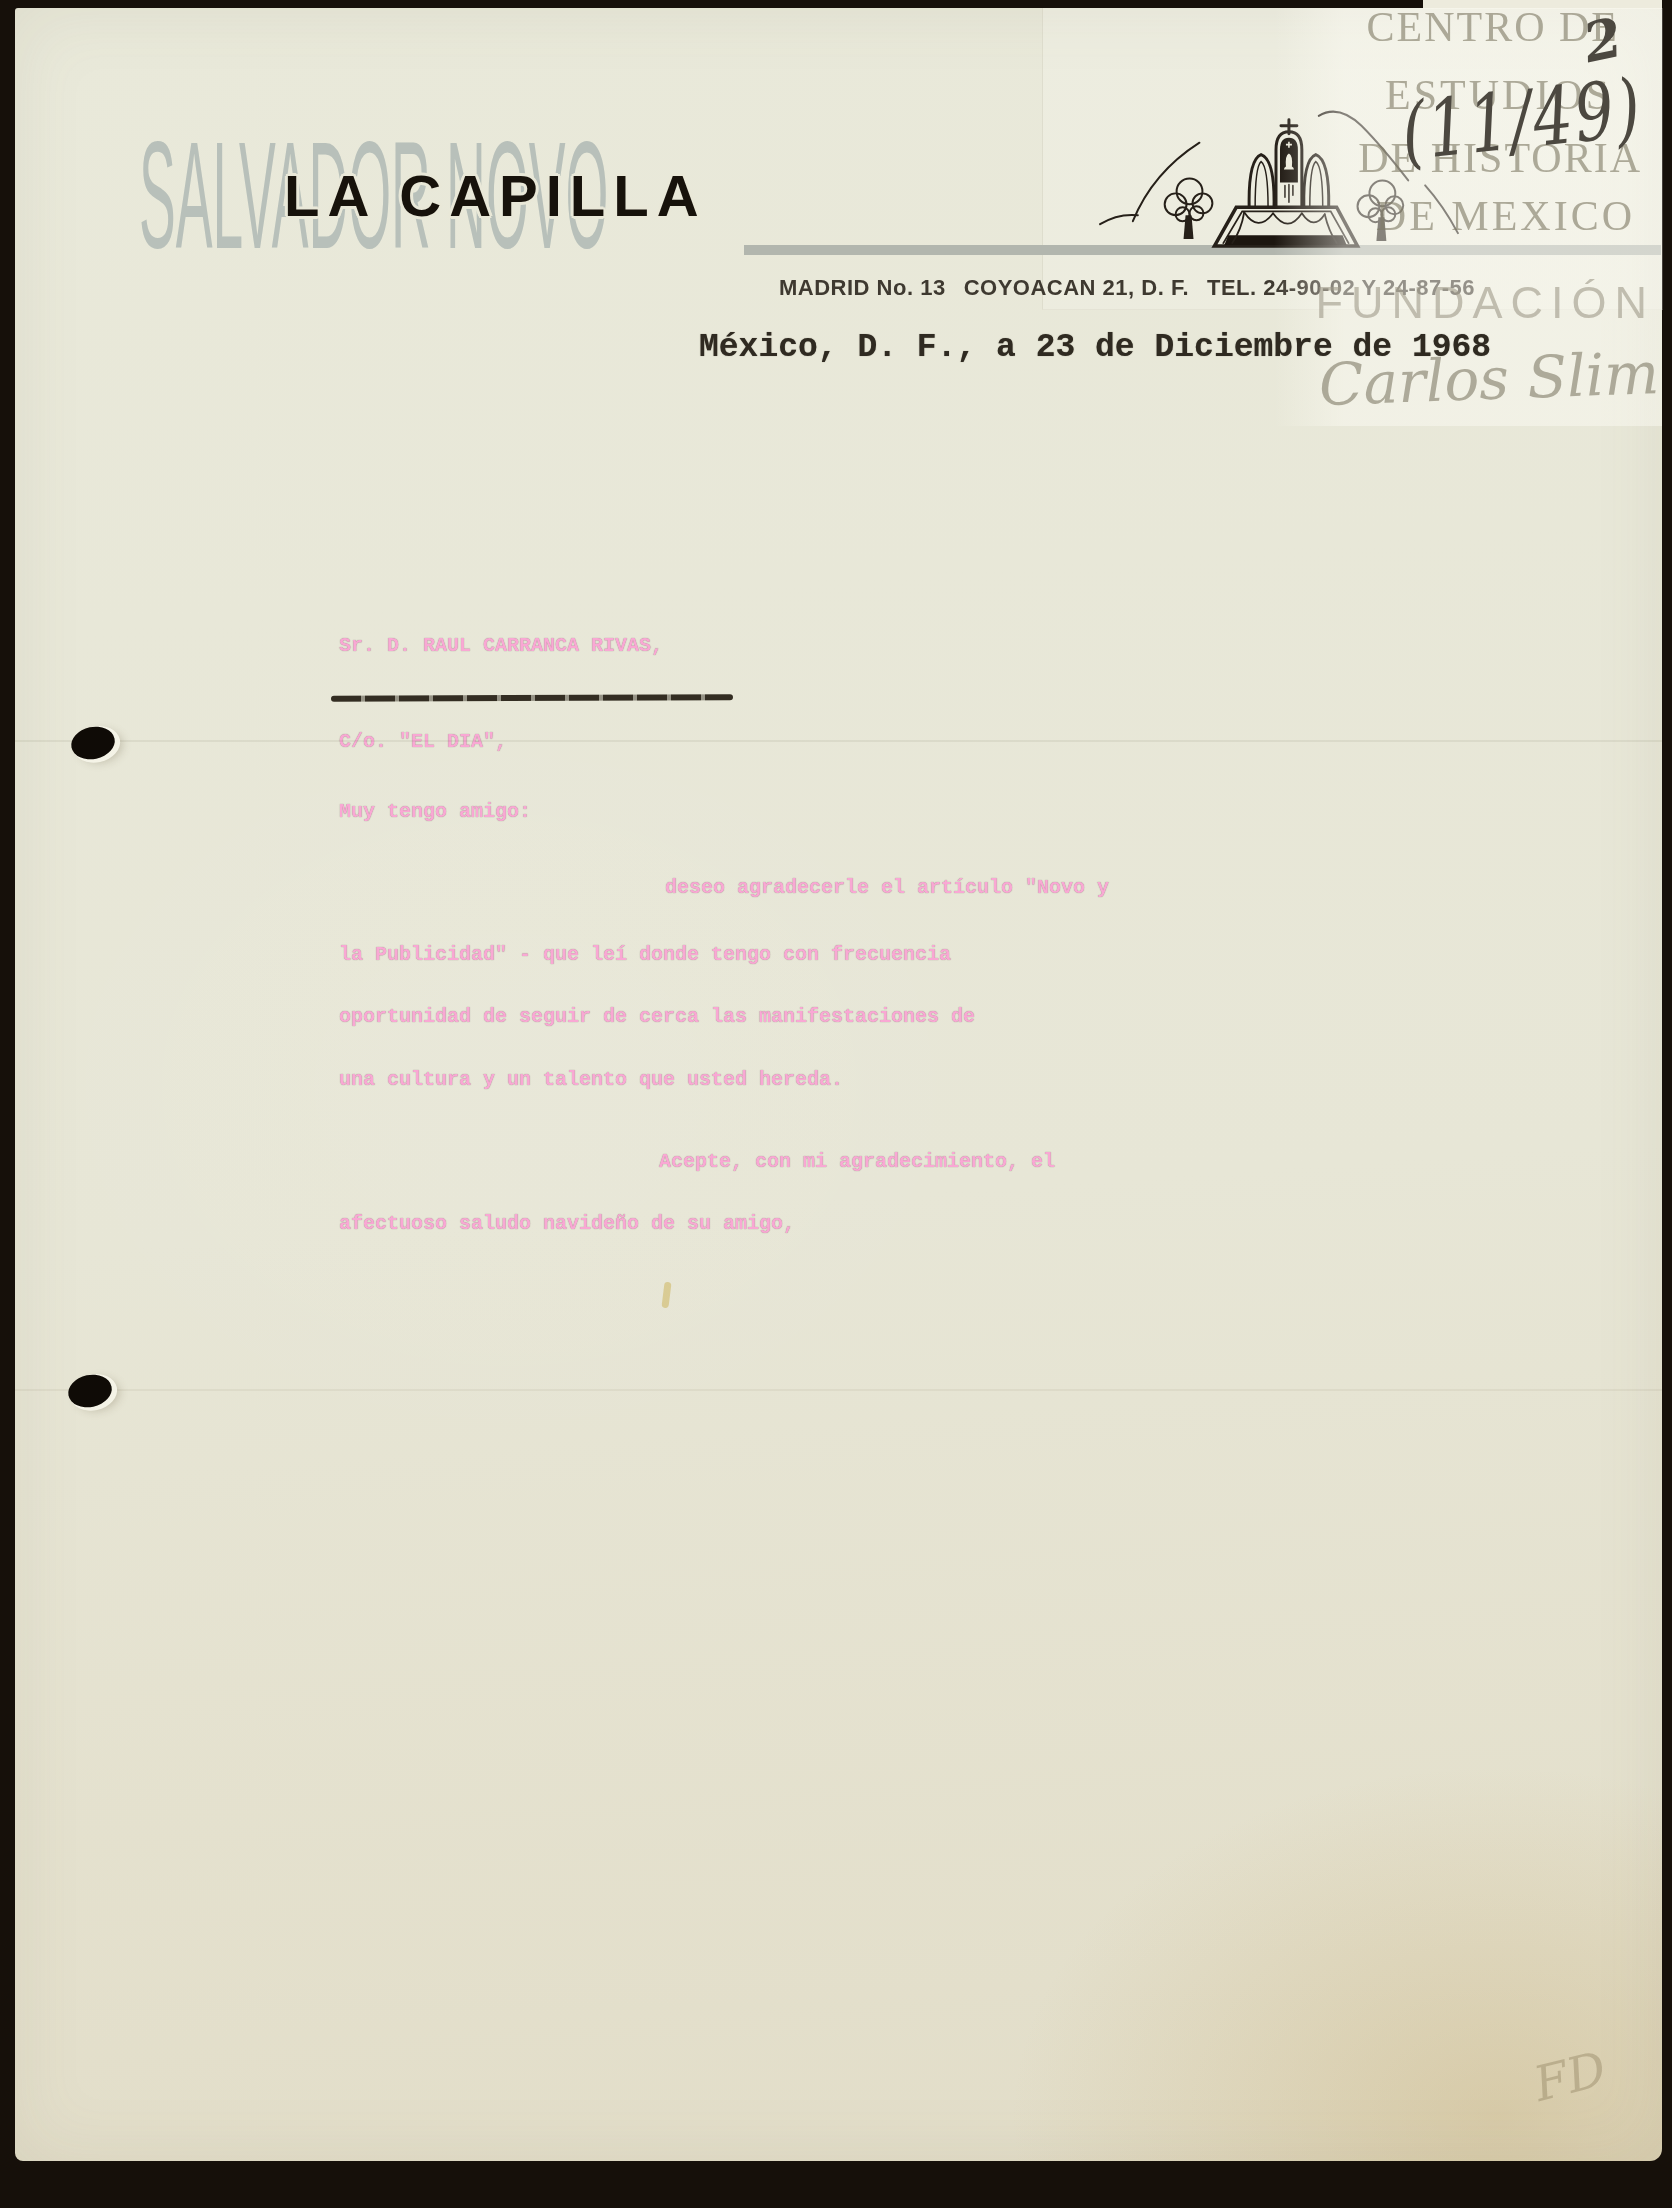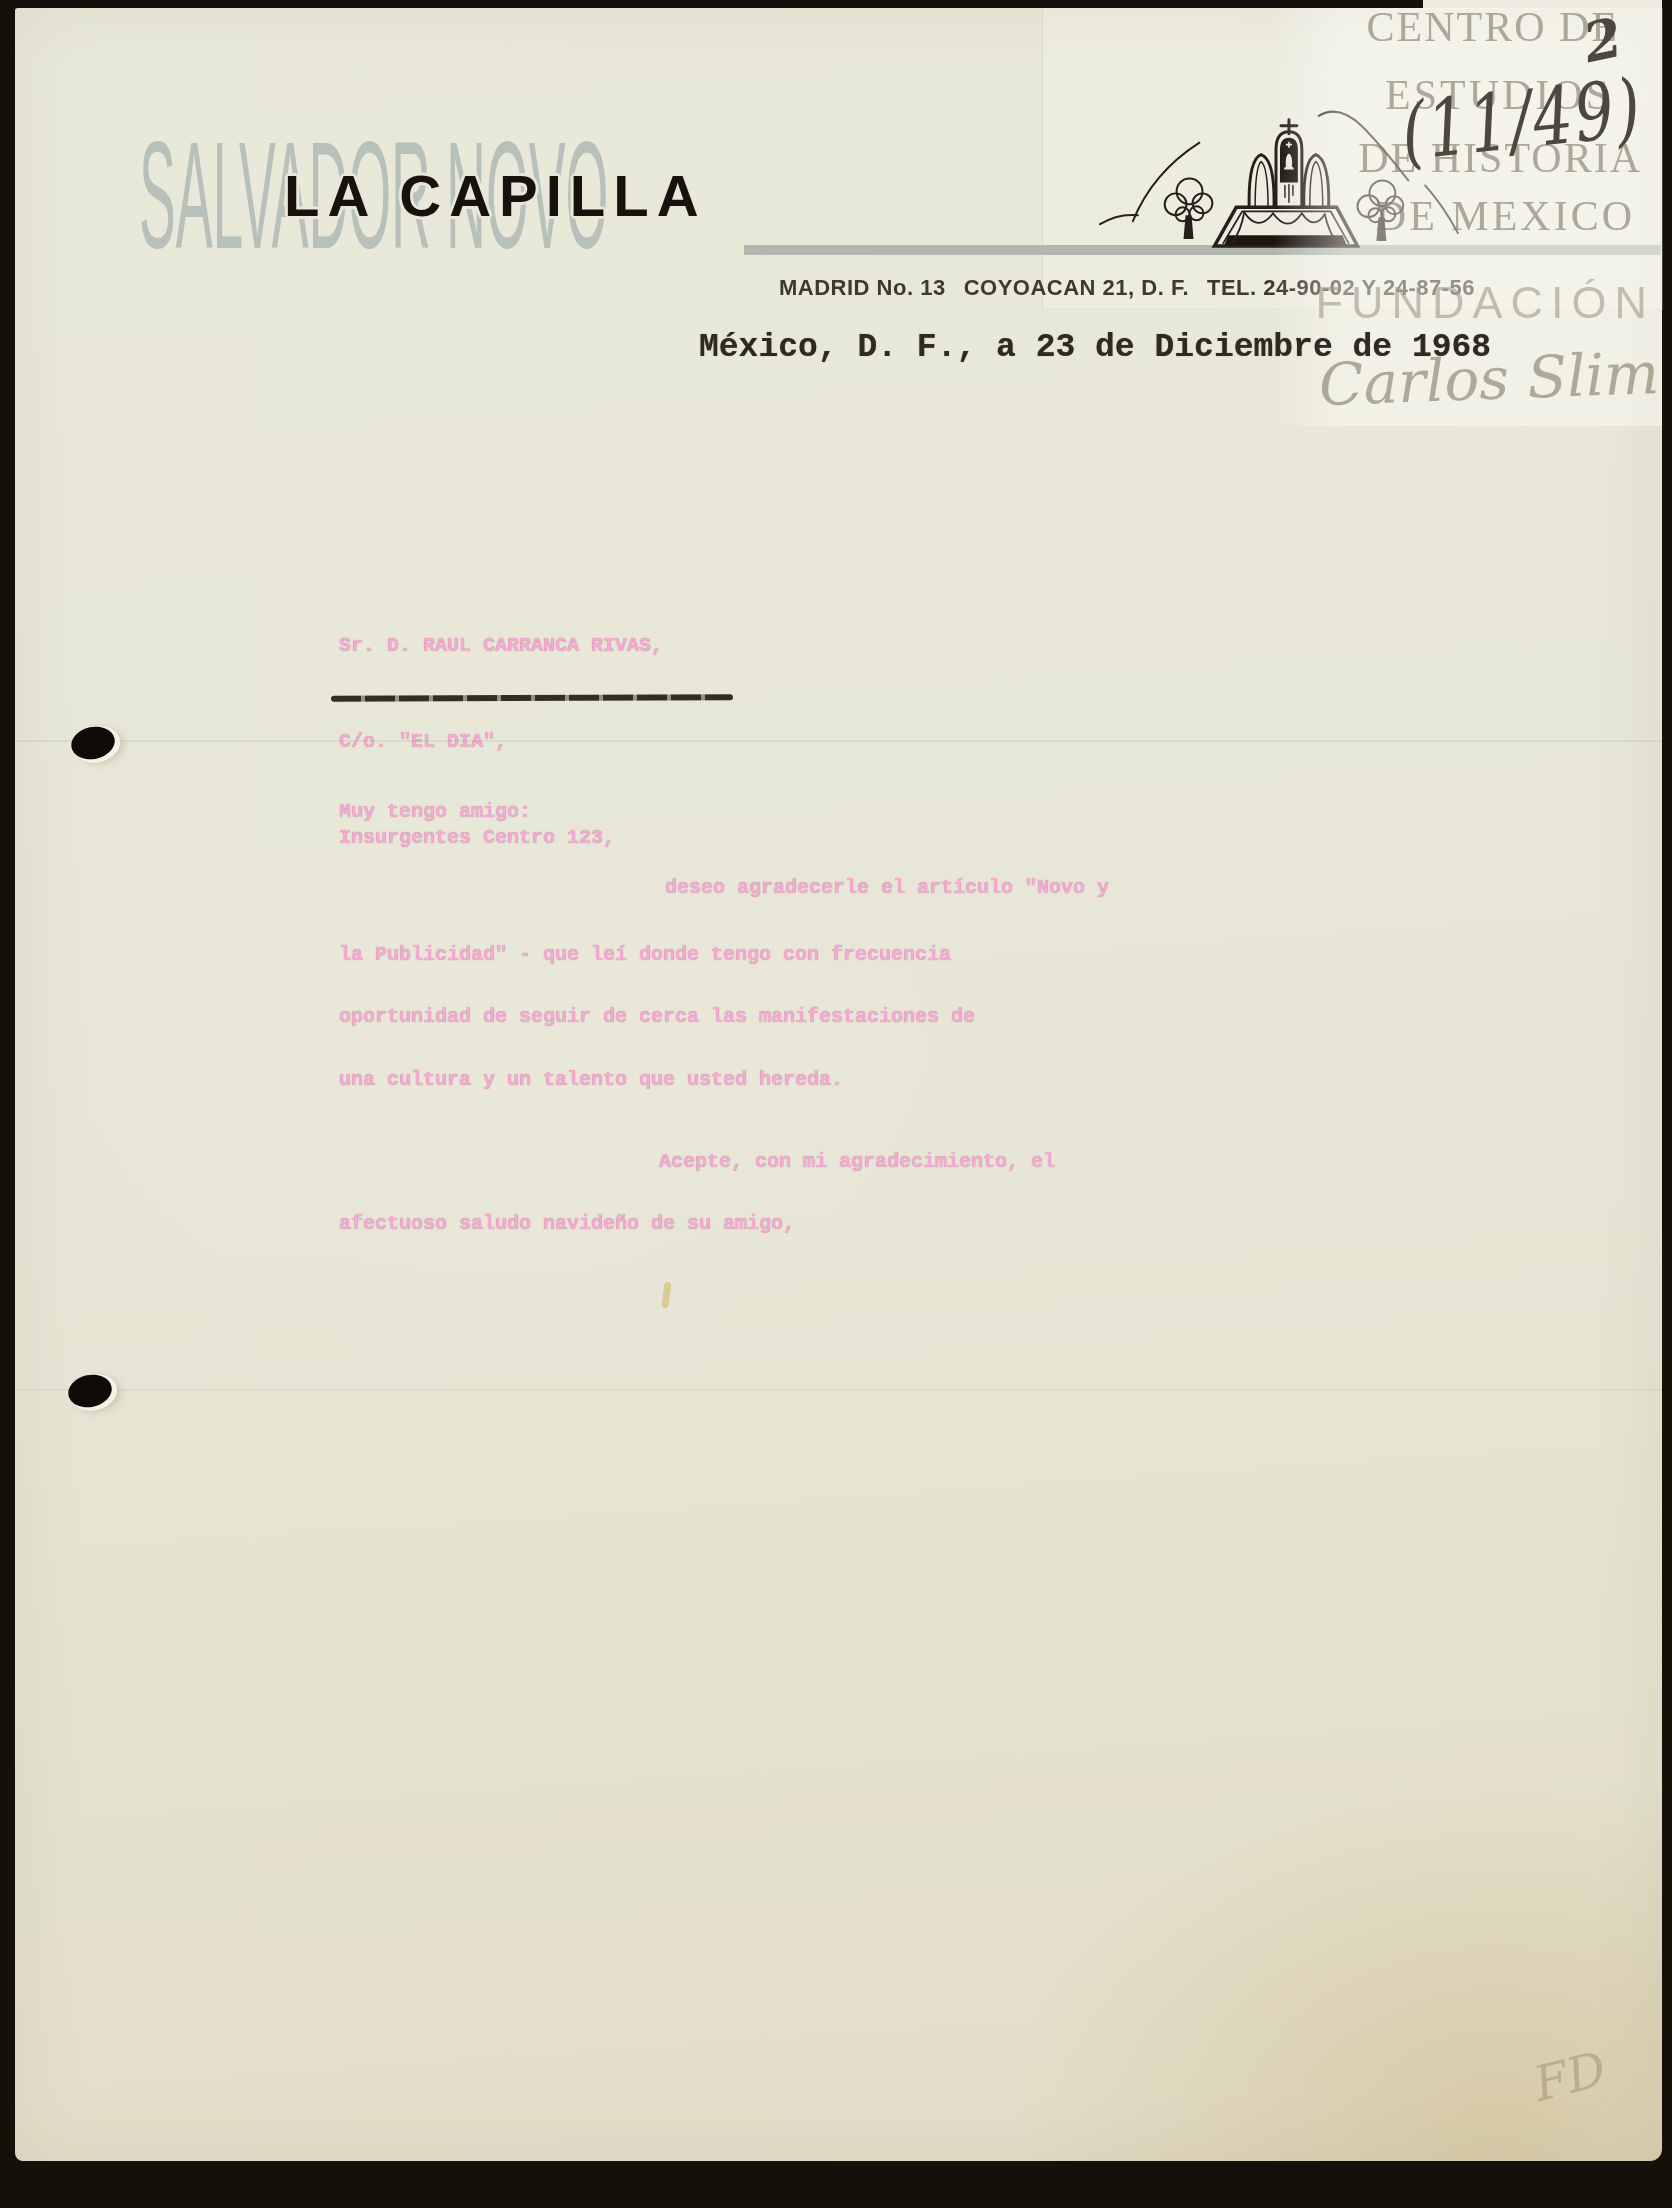--- a/index.html
+++ b/index.html
@@ -189,21 +189,20 @@
   <span>TEL. 24-90-02 Y 24-87-56</span>
 </div>
 
 <div class="abs tone-b"></div>
 
 <div class="typ dateline">México, D. F., a 23 de Diciembre de 1968</div>
 
 <div class="typ recipient">
   <div>Sr. D. RAUL CARRANCA RIVAS,</div>
   <div>C/o. "EL DIA",</div>
-  <div>Insurgentes Centro 123,</div>
 </div>
 <div class="abs addr-underline"></div>
 
 <div class="typ salutation">Muy tengo amigo:</div>
 
 <div class="typ bl0">deseo agradecerle el artículo "Novo y</div>
 <div class="typ bl1">la Publicidad" - que leí donde tengo con frecuencia</div>
 <div class="typ bl2">oportunidad de seguir de cerca las manifestaciones de</div>
 <div class="typ bl3">una cultura y un talento que usted hereda.</div>
 <div class="typ bl4">Acepte, con mi agradecimiento, el</div>

